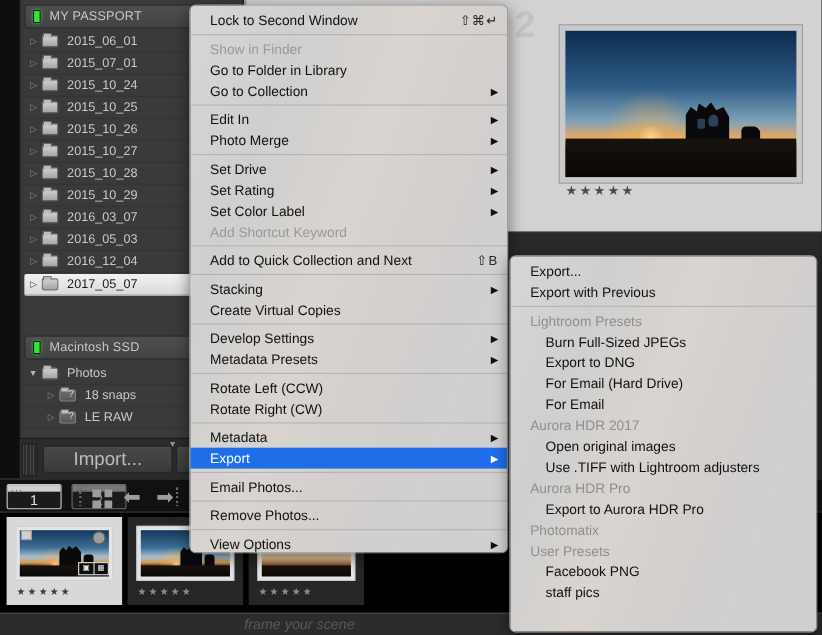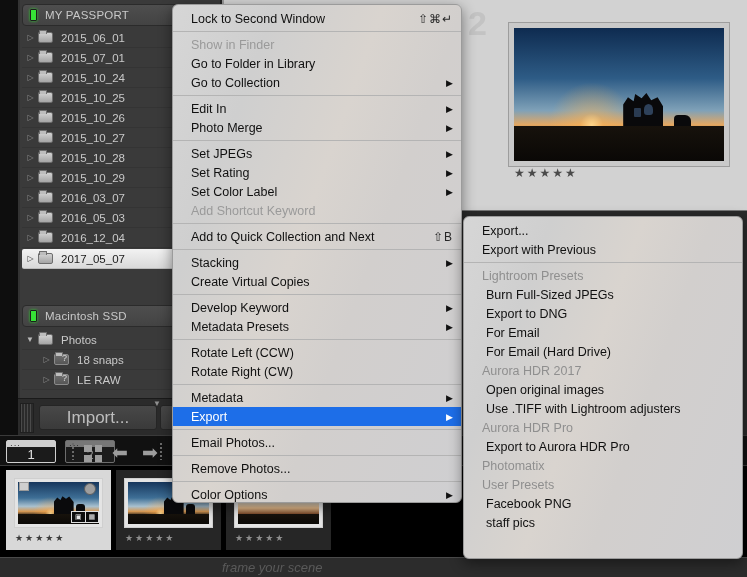--- a/index.html
+++ b/index.html
@@ -154,24 +154,24 @@
   
   .menu {
     position:absolute; border-radius:6px;
     background: linear-gradient(110deg,#d6d6d6 0%,#cfcfcf 22%,#d9d4cf 45%,#d2cfcd 62%,#cfcfd1 100%);
     border:1px solid #9b9b9b;
     box-shadow: 0 4px 14px rgba(0,0,0,.45);
     overflow:hidden;
     font-size:12.5px; color:#101010;
   }
   #ctxmenu { left:172px; top:4px; width:290px; height:499px; }
-  #submenu  { left:463px; top:216px; width:280px; height:343px; }
+  #submenu  { left:463px; top:232px; width:280px; height:343px; }
 
   .mi { position:relative; height:19px; display:flex; align-items:center; padding:0 8px 0 18px; white-space:nowrap;}
-  .mi.indent { padding-left:22px; }
+  .mi.indent { padding-left:32px; }
   .mi.dim { color:#9a9a9a; }
   .mi.header { color:#8f8f8f; padding-left:18px; }
   .mi.hl { background:#1d6ee8; color:#fff; }
   .mi .sc { margin-left:auto; padding-left:16px; color:#272727; font-size:12px; letter-spacing:1px;}
   .mi .arw { margin-left:auto; font-size:9px; color:#111; }
   .mi.hl .arw { color:#fff; }
   .sep { height:1px; margin:3px 0; background:#b4b4b4; }
   .mi-gap { height:4px; }
 </style>
 </head>
@@ -395,21 +395,21 @@
     <div class="mi">
       <span>Edit In</span>
       <span class="arw">▶</span>
     </div>
     <div class="mi">
       <span>Photo Merge</span>
       <span class="arw">▶</span>
     </div>
     <div class="sep"></div>
     <div class="mi">
-      <span>Set JPEGs</span>
+      <span>Set Drive</span>
       <span class="arw">▶</span>
     </div>
     <div class="mi">
       <span>Set Rating</span>
       <span class="arw">▶</span>
     </div>
     <div class="mi">
       <span>Set Color Label</span>
       <span class="arw">▶</span>
     </div>
@@ -424,21 +424,21 @@
     <div class="sep"></div>
     <div class="mi">
       <span>Stacking</span>
       <span class="arw">▶</span>
     </div>
     <div class="mi">
       <span>Create Virtual Copies</span>
     </div>
     <div class="sep"></div>
     <div class="mi">
-      <span>Develop Keyword</span>
+      <span>Develop Settings</span>
       <span class="arw">▶</span>
     </div>
     <div class="mi">
       <span>Metadata Presets</span>
       <span class="arw">▶</span>
     </div>
     <div class="sep"></div>
     <div class="mi">
       <span>Rotate Left (CCW)</span>
     </div>
@@ -457,21 +457,21 @@
     <div class="sep"></div>
     <div class="mi">
       <span>Email Photos...</span>
     </div>
     <div class="sep"></div>
     <div class="mi">
       <span>Remove Photos...</span>
     </div>
     <div class="sep"></div>
     <div class="mi">
-      <span>Color Options</span>
+      <span>View Options</span>
       <span class="arw">▶</span>
     </div>
   </div>
 
   <div class="menu" id="submenu">
     <div class="mi-gap"></div>
     <div class="mi">
       <span>Export...</span>
     </div>
     <div class="mi">
@@ -481,24 +481,24 @@
     <div class="mi header">
       <span>Lightroom Presets</span>
     </div>
     <div class="mi indent">
       <span>Burn Full-Sized JPEGs</span>
     </div>
     <div class="mi indent">
       <span>Export to DNG</span>
     </div>
     <div class="mi indent">
+      <span>For Email (Hard Drive)</span>
+    </div>
+    <div class="mi indent">
       <span>For Email</span>
-    </div>
-    <div class="mi indent">
-      <span>For Email (Hard Drive)</span>
     </div>
     <div class="mi header">
       <span>Aurora HDR 2017</span>
     </div>
     <div class="mi indent">
       <span>Open original images</span>
     </div>
     <div class="mi indent">
       <span>Use .TIFF with Lightroom adjusters</span>
     </div>

